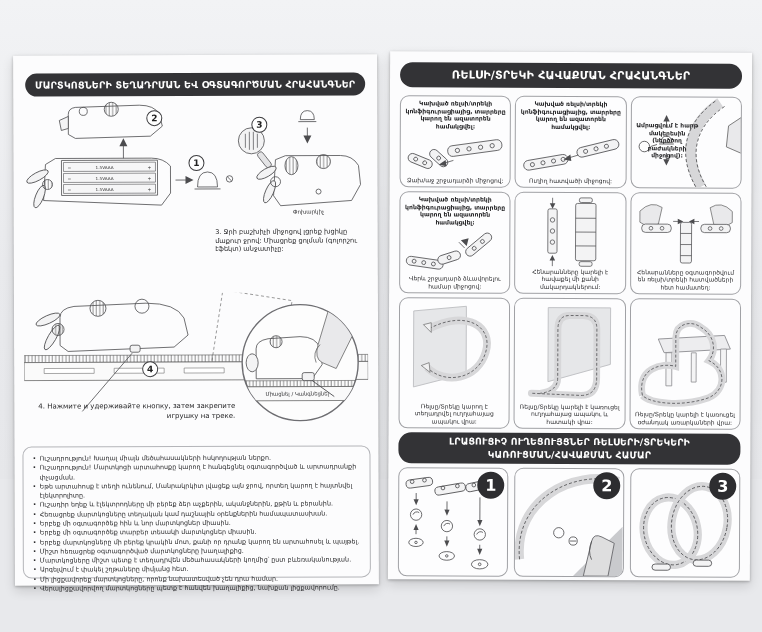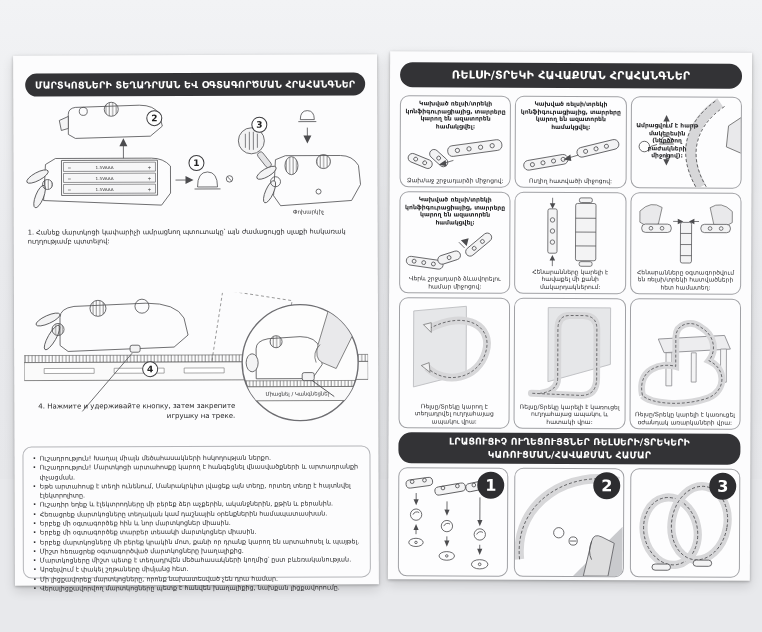--- a/index.html
+++ b/index.html
@@ -159,21 +159,23 @@
       <circle class="ink" cx="252" cy="82" r="5"></circle>
       <circle class="ink" cx="295" cy="92" r="2.5"></circle>
     </svg>
     <span class="fignum" style="left:133px; top:55px;">2</span>
     <span class="fignum" style="left:175px; top:100px;">1</span>
     <span class="fignum" style="left:238px; top:62px;">3</span>
     <span class="lbl" style="left:252px; top:154px; width:86px;">Փոխարկիչ</span>
 
     <div class="steps">
       <div class="col-a">
-        <p>1. Հանեք մարտկոցի կափարիչի ամրացնող պտուտակը՝ այն ժամացույցի սլաքի հակառակ ուղղությամբ պտտելով:</p>
+      </div>
+      <div class="col-b">
+        <p>3. Ջրի բաշխիչի միջոցով լցրեք խցիկը մաքուր ջրով: Միացրեք ցոլման (գոլորշու էֆեկտ) անջատիչը:</p>
       </div>
     </div>
 
     <svg class="illu-mid" viewBox="0 0 344 140">
       <defs>
         <pattern id="hB" width="3.4" height="8" patternUnits="userSpaceOnUse">
           <line x1="1" y1="0" x2="1" y2="8" stroke="#555" stroke-width="0.7"></line>
         </pattern>
         <clipPath id="magClip">
             <circle cx="276" cy="70" r="58"></circle>
@@ -210,22 +212,22 @@
         <line x1="310" y1="104" x2="288" y2="88" stroke="#4c4c4f" stroke-width=".9"></line>
       </g>
     </svg>
     <span class="fignum" style="left:128px; top:306px;">4</span>
     <span class="lbl" style="left:228px; top:336px; width:110px; font-size:5.3px;">Միացնել / Կանգնեցնել</span>
     <div class="ru-step">4. Нажмите и удерживайте кнопку, затем закрепите игрушку на треке.</div>
 
     <div class="warnbox">
       <ul>
         <li>Ուշադրություն! Խաղալ միայն մեծահասակների հսկողության ներքո.</li>
-        <li>Ուշադրություն! Մարտկոցի արտահոսքը կարող է հանգեցնել վնասվածքների և արտադրանքի փչացման.</li>
-        <li>Եթե արտահոսք է տեղի ունենում, Մանրակրկիտ լվացեք այն տեղը, որտեղ տեղը է հայտնվել էլեկտրոլիտը.</li>
+        <li>Ուշադրություն! Մարտկոցի արտահոսքը կարող է հանգեցնել օգտագործված և արտադրանքի փչացման.</li>
+        <li>Եթե արտահոսք է տեղի ունենում, Մանրակրկիտ լվացեք այն ջրով, որտեղ կարող է հայտնվել էլեկտրոլիտը.</li>
         <li>Ուշադիր եղեք և էլեկտրոդները մի բերեք ձեր աչքերին, ականջներին, քթին և բերանին.</li>
         <li>Հեռացրեք մարտկոցները տեղական կամ դաշնային օրենքներին համապատասխան.</li>
         <li>Երբեք մի օգտագործեք հին և նոր մարտկոցներ միասին.</li>
         <li>Երբեք մի օգտագործեք տարբեր տեսակի մարտկոցներ միասին.</li>
         <li>Երբեք մարտկոցները մի բերեք կրակին մոտ, քանի որ դրանք կարող են արտահոսել և պայթել.</li>
         <li>Միշտ հեռացրեք օգտագործված մարտկոցները խաղալիքից.</li>
         <li>Մարտկոցները միշտ պետք է տեղադրվեն մեծահասակների կողմից՝ ըստ բևեռականության.</li>
         <li>Արգելվում է փակել շղթաները միմյանց հետ.</li>
         <li>Մի լիցքավորեք մարտկոցները, որոնք նախատեսված չեն դրա համար.</li>
         <li>Վերալիցքավորվող մարտկոցները պետք է հանվեն խաղալիքից, նախքան լիցքավորումը.</li>

